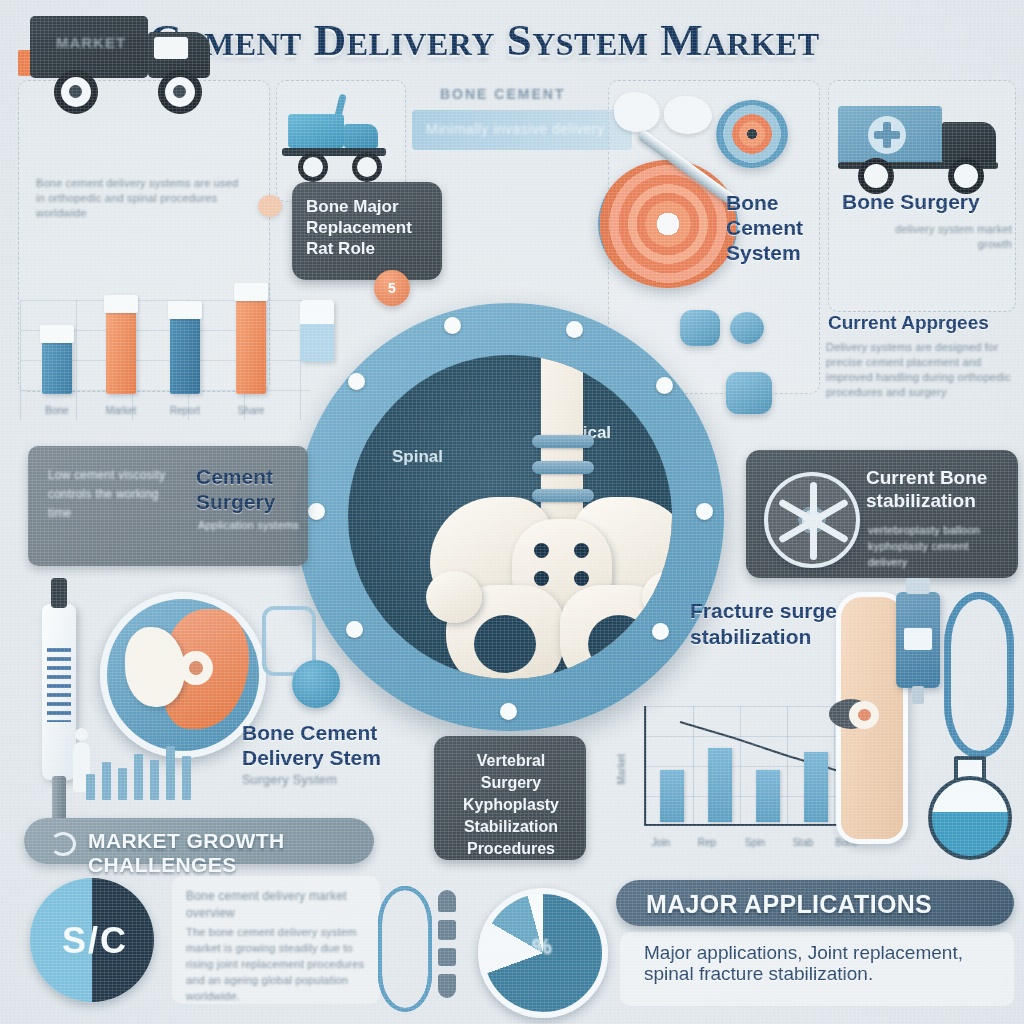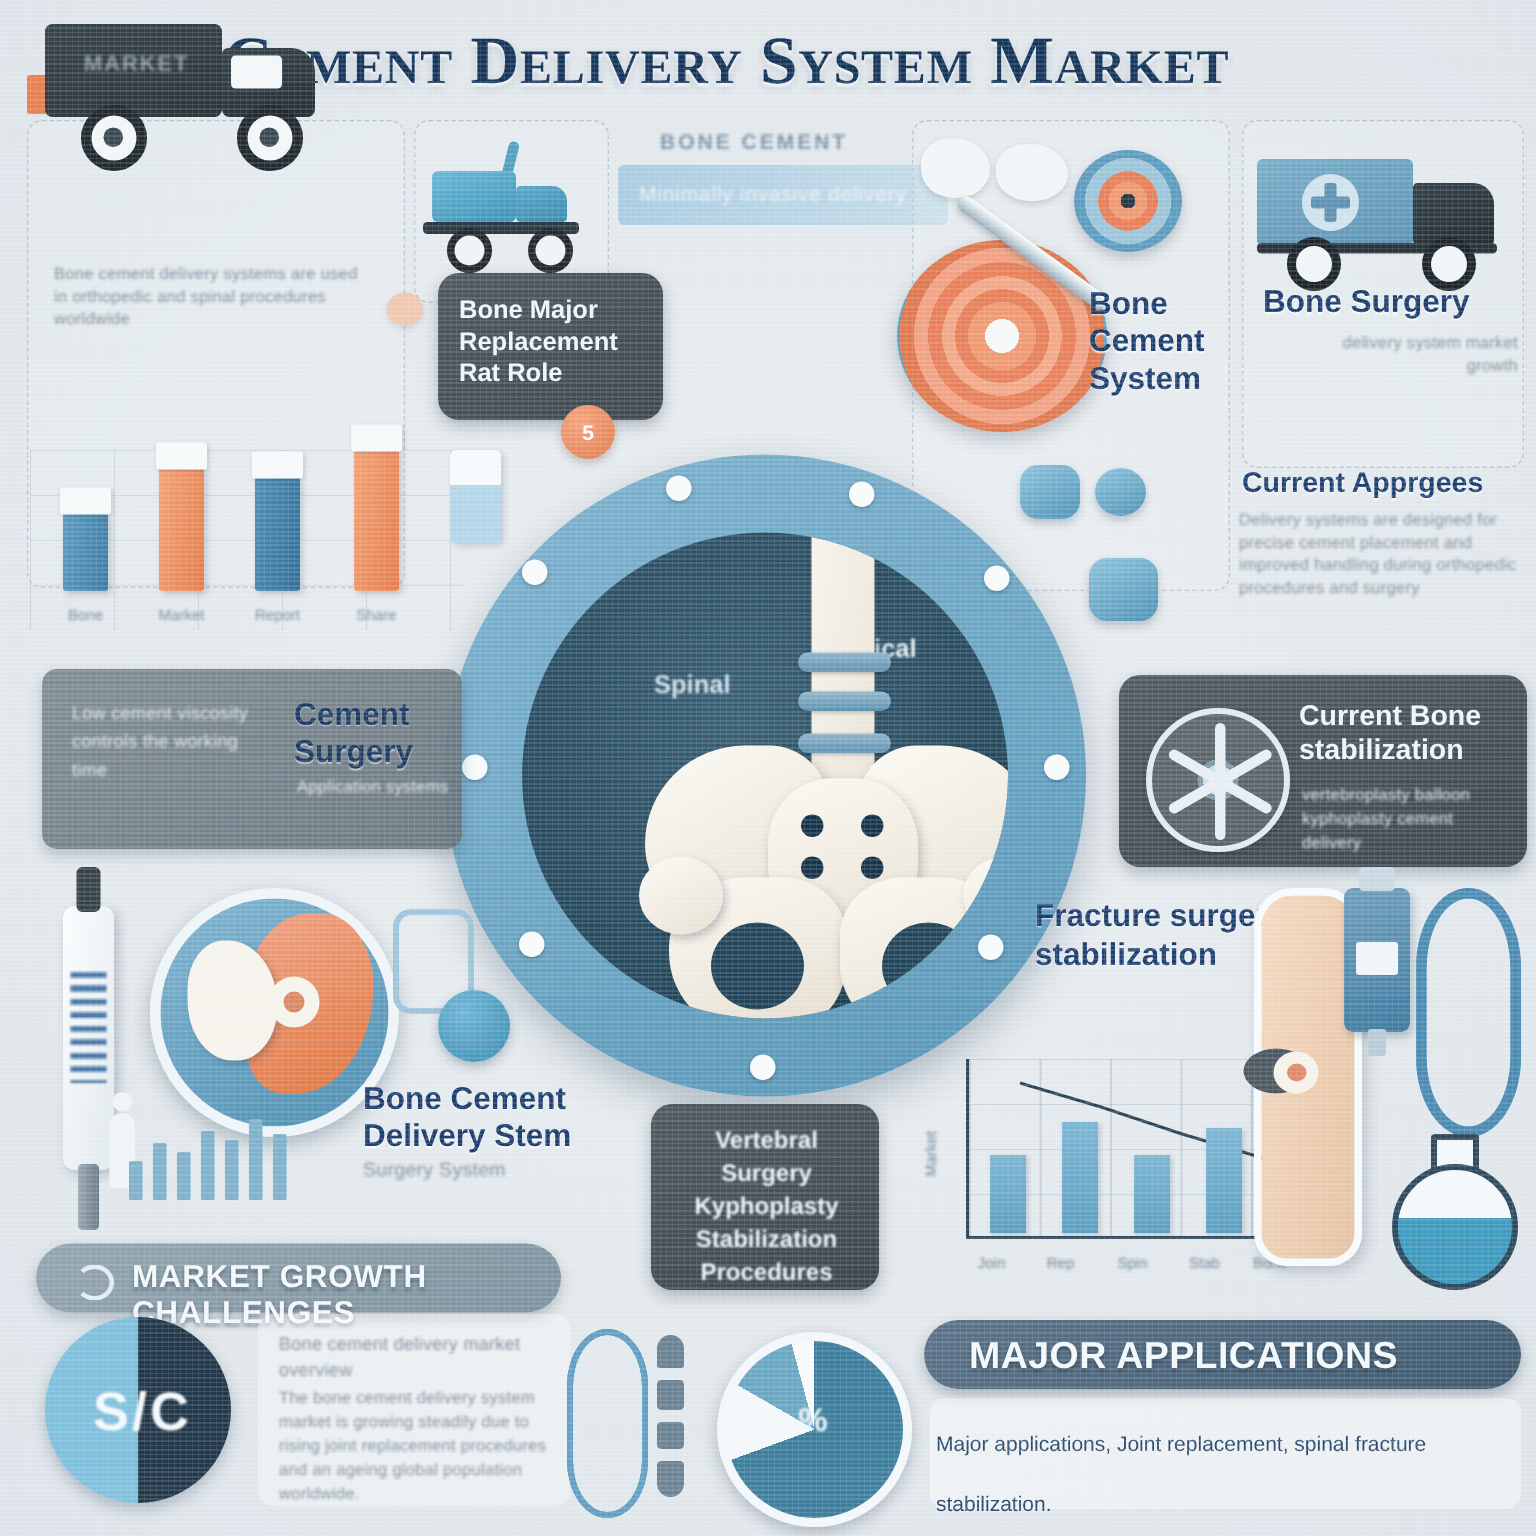--- a/index.html
+++ b/index.html
@@ -59,21 +59,20 @@
   }
   .bluebanner{
     position:absolute;border-radius:26px;
     background:linear-gradient(150deg,#5c7489,#3f5a70);
     box-shadow:0 4px 9px rgba(30,50,70,.3);
   }
   .graybanner{
     position:absolute;border-radius:24px;
     background:linear-gradient(150deg,#93a6b1,#7e939f);
     box-shadow:0 4px 9px rgba(30,50,70,.25);
-    margin-top:11px;
   }
   .head-blue{
     font-family:"Liberation Sans",sans-serif;
     font-weight:bold;color:#1d3f70;
     text-shadow:0 1px 1px rgba(255,255,255,.8);
   }
   .blurtext{
     color:#7b8d9c;filter:blur(1.1px);letter-spacing:.2px;
     font-size:11px;line-height:15px;
   }
@@ -208,21 +207,21 @@
     position:absolute;left:296px;top:303px;width:428px;height:428px;border-radius:50%;
     background:linear-gradient(150deg,#7db3cf,#5695b7);
     box-shadow:0 10px 26px rgba(30,55,80,.3);
   }
   #med-inner{
     position:absolute;left:52px;top:52px;width:324px;height:324px;border-radius:50%;
     background:radial-gradient(circle at 45% 38%,#3a6075,#24485c 70%,#1d3e50 100%);
     overflow:hidden;
   }
   .meddot{position:absolute;width:17px;height:17px;border-radius:50%;background:#f7fafb;box-shadow:0 1px 3px rgba(20,40,60,.35);}
-  #med-left-label{position:absolute;left:44px;top:92px;font-size:17px;font-weight:bold;color:#cfe0ea;filter:blur(.7px);margin-left:44px;}
+  #med-left-label{position:absolute;left:44px;top:92px;font-size:17px;font-weight:bold;color:#cfe0ea;filter:blur(.7px);}
   #med-right-label{position:absolute;left:196px;top:68px;font-size:17px;font-weight:bold;color:#e3eef5;filter:blur(.55px);}
   
   #femur{
     position:absolute;left:193px;top:-136px;width:42px;height:330px;
     background:linear-gradient(100deg,#fbf8f1,#eae3d6);
     border-radius:20px;box-shadow:3px 3px 8px rgba(30,50,70,.3);
   }
   .femring{position:absolute;left:184px;width:62px;height:13px;border-radius:8px;background:linear-gradient(180deg,#8fb6cd,#5d90ae);box-shadow:0 1px 3px rgba(20,40,60,.3);}
   #pelvis-wrap{position:absolute;left:82px;top:142px;width:264px;height:220px;}
   .ilium{
@@ -380,21 +379,21 @@
   #flask{
     position:absolute;left:924px;top:756px;width:84px;height:96px;
   }
   #flask .neck{position:absolute;left:30px;top:0;width:24px;height:22px;background:#f2f7fa;border:4px solid #2d4a5e;border-bottom:none;border-radius:3px 3px 0 0;}
   #flask .bulb{position:absolute;left:4px;top:20px;width:76px;height:76px;border-radius:50%;background:linear-gradient(180deg,#f3f8fa 0 42%,#3f9cc0 42% 100%);border:4px solid #2d4a5e;}
 
   
   #ma-banner{left:616px;top:880px;width:398px;height:46px;}
   #ma-label{position:absolute;left:30px;top:10px;font-size:25px;letter-spacing:.3px;}
   #ma-card{position:absolute;left:620px;top:932px;width:394px;height:74px;border-radius:10px;background:rgba(255,255,255,.42);}
-  #ma-text{position:absolute;left:4px;top:10px;width:360px;font-size:14px;line-height:40px;color:#2b4a6e;text-shadow:0 1px 1px rgba(255,255,255,.7);}
+  #ma-text{position:absolute;left:24px;top:10px;width:360px;font-size:19px;line-height:21px;color:#2b4a6e;text-shadow:0 1px 1px rgba(255,255,255,.7);}
 
   
   .blob{position:absolute;border-radius:50%;background:#e4eaee;box-shadow:0 2px 4px rgba(40,60,80,.15);}
   .icoblue{position:absolute;border-radius:12px;background:linear-gradient(150deg,#8cc3dd,#4f93b6);box-shadow:0 3px 6px rgba(30,55,80,.25);}
 </style>
 </head>
 <body>
 
 <div id="poster">
 

